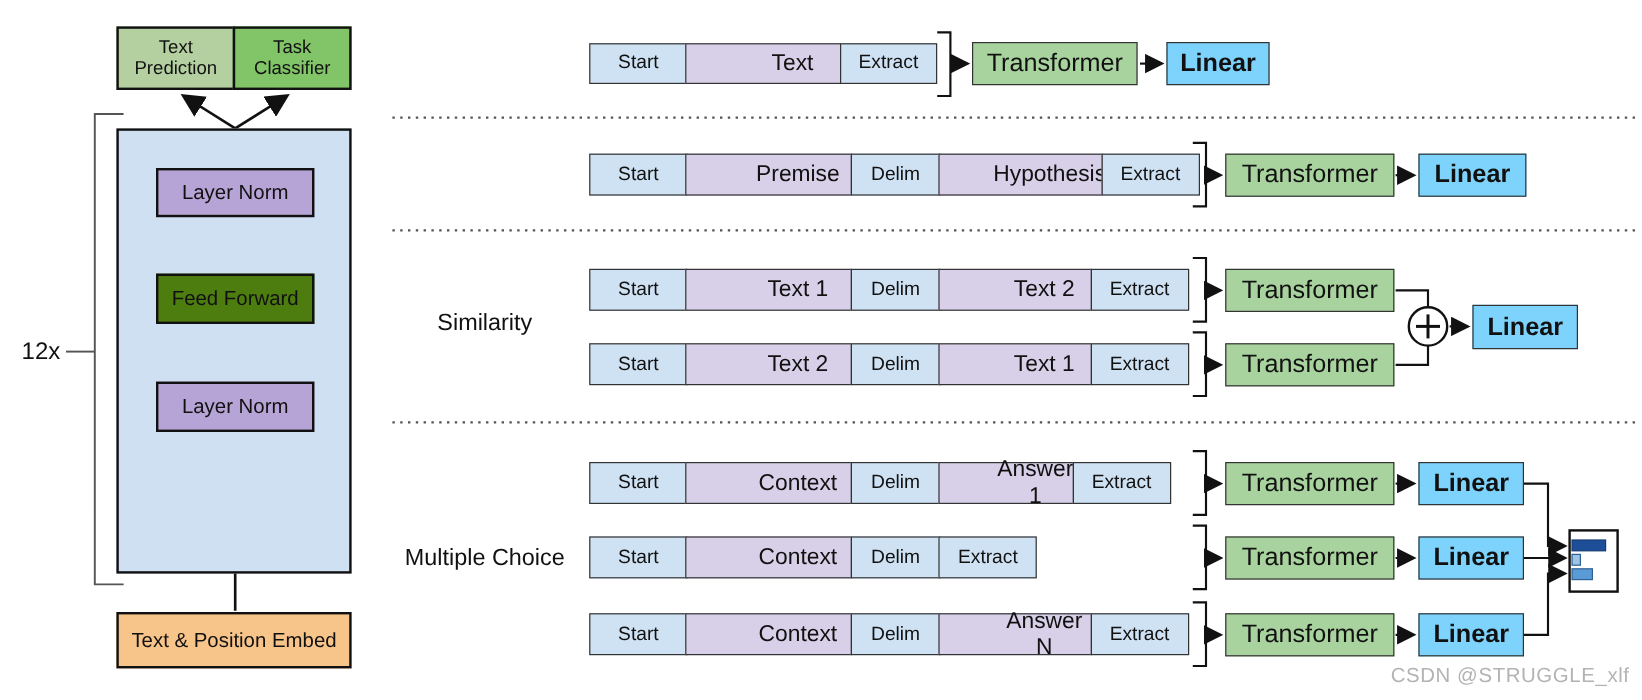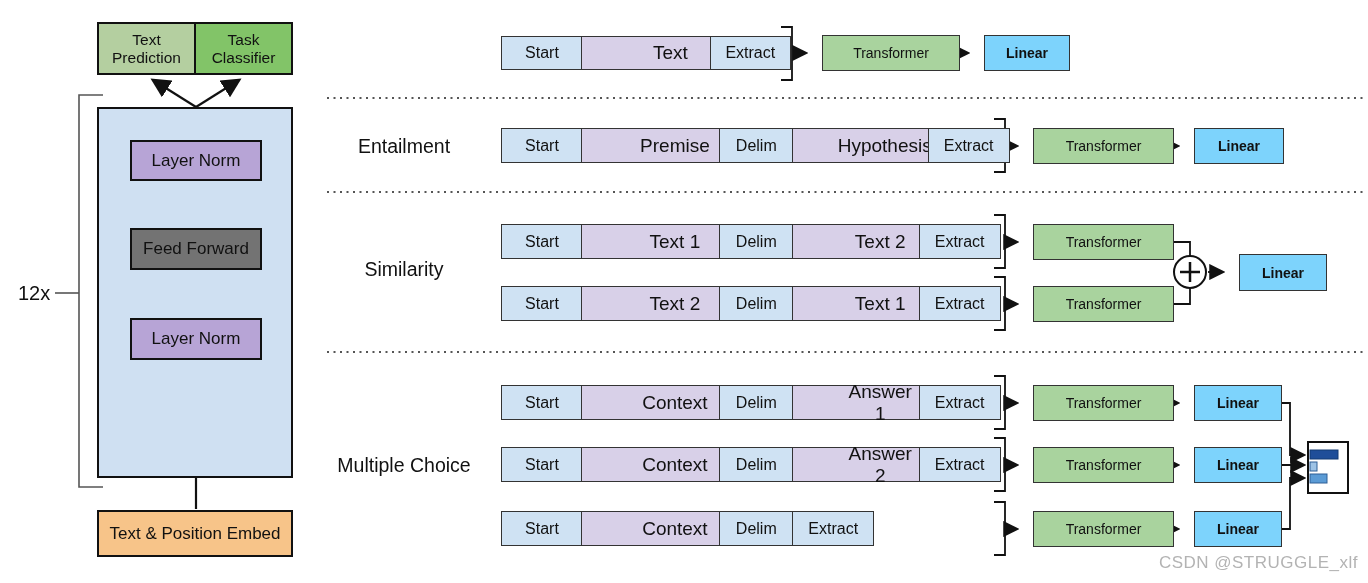--- a/index.html
+++ b/index.html
@@ -9,28 +9,28 @@
   }
   .lines{position:absolute;left:0;top:0;z-index:1;}
   .abs{position:absolute;box-sizing:border-box;z-index:2;}
   .box{
     display:flex;align-items:center;justify-content:center;text-align:center;
     border:2px solid #111;line-height:1.15;
   }
   .pbox{
     position:absolute;box-sizing:border-box;z-index:2;
     display:flex;align-items:center;justify-content:center;text-align:center;
-    border:1.8px solid #333;font-size:14px;margin-left:12px;
+    border:1.8px solid #333;font-size:21px;
   }
   .bar{position:absolute;display:flex;height:35px;z-index:2;}
   .cell{
     box-sizing:border-box;height:100%;display:flex;align-items:center;justify-content:center;
     border:1.6px solid #333;margin-left:-1.6px;text-align:center;
   }
-  .cell.first{margin-left:16px;}
+  .cell.first{margin-left:6px;}
   .tok{background:#cfe2f3;font-size:16px;}
   .con{background:#d8d0e8;font-size:19px;padding-left:48px;}
   .green{background:#a9d39e;}
   .orange{background:#7dd3fc;font-weight:bold;}
   .tasklabel{
     position:absolute;left:330px;width:148px;text-align:center;
     font-size:19.5px;z-index:2;
   }
   .watermark{
     position:absolute;left:1150px;top:553px;width:208px;text-align:right;
@@ -139,21 +139,21 @@
   <div class="abs box" style="left:194px;top:22px;width:99px;height:53px;background:#82c468;font-size:15.5px;">
     <span>Task Classifier</span>
   </div>
 
   <div class="abs box" style="left:97px;top:107px;width:196px;height:371px;background:#cfe0f2;z-index:1;"></div>
 
   <div class="abs box" style="left:130px;top:140px;width:132px;height:41px;background:#b7a4d6;font-size:17px;">
     <span>Layer Norm</span>
   </div>
 
-  <div class="abs box" style="left:130px;top:228px;width:132px;height:42px;background:#737373;font-size:17px;">
+  <div class="abs box" style="left:130px;top:228px;width:132px;height:42px;background:#4d7c0f;font-size:17px;">
     <span>Feed Forward</span>
   </div>
 
   <div class="abs box" style="left:130px;top:318px;width:132px;height:42px;background:#b7a4d6;font-size:17px;">
     <span>Layer Norm</span>
   </div>
 
 
   <div class="abs box" style="left:97px;top:510px;width:196px;height:47px;background:#f7c489;font-size:17px;">
     <span>Text &amp; Position Embed</span>
@@ -162,21 +162,20 @@
   <div class="abs" style="left:18px;top:282px;width:40px;text-align:left;font-size:20px;">12x</div>
 
   <div class="bar" style="left:485px;top:36px;height:34px;">
     <div class="cell tok first" style="width:82px;">Start</div>
     <div class="cell con" style="width:130px;">Text</div>
     <div class="cell tok" style="width:81px;">Extract</div>
   </div>
   <div class="pbox green" style="left:810px;top:35px;width:138px;height:36px;">Transformer</div>
   <div class="pbox orange" style="left:972px;top:35px;width:86px;height:36px;">Linear</div>
 
-  <div class="tasklabel" style="top:135px;">Entailment</div>
   <div class="bar" style="left:485px;top:128px;">
     <div class="cell tok first" style="width:82px;">Start</div>
     <div class="cell con" style="width:139px;">Premise</div>
     <div class="cell tok" style="width:75px;">Delim</div>
     <div class="cell con" style="width:137px;">Hypothesis</div>
     <div class="cell tok" style="width:82px;">Extract</div>
   </div>
   <div class="pbox green" style="left:1021px;top:128px;width:141px;height:36px;">Transformer</div>
   <div class="pbox orange" style="left:1182px;top:128px;width:90px;height:36px;">Linear</div>
 
@@ -198,40 +197,40 @@
   </div>
   <div class="pbox green" style="left:1021px;top:286px;width:141px;height:36px;">Transformer</div>
   <div class="pbox orange" style="left:1227px;top:254px;width:88px;height:37px;">Linear</div>
 
   <div class="tasklabel" style="top:454px;">Multiple Choice</div>
 
   <div class="bar" style="left:485px;top:385px;">
     <div class="cell tok first" style="width:82px;">Start</div>
     <div class="cell con" style="width:139px;">Context</div>
     <div class="cell tok" style="width:75px;">Delim</div>
-    <div class="cell con" style="width:128px;">Answer 1</div>
+    <div class="cell con" style="width:113px;">Answer 1</div>
     <div class="cell tok" style="width:82px;">Extract</div>
   </div>
   <div class="pbox green" style="left:1021px;top:385px;width:141px;height:36px;">Transformer</div>
   <div class="pbox orange" style="left:1182px;top:385px;width:88px;height:36px;">Linear</div>
 
   <div class="bar" style="left:485px;top:447px;">
     <div class="cell tok first" style="width:82px;">Start</div>
     <div class="cell con" style="width:139px;">Context</div>
     <div class="cell tok" style="width:75px;">Delim</div>
-    <div class="cell con" style="width:128px;">Answer 2</div>
     <div class="cell tok" style="width:82px;">Extract</div>
   </div>
   <div class="pbox green" style="left:1021px;top:447px;width:141px;height:36px;">Transformer</div>
   <div class="pbox orange" style="left:1182px;top:447px;width:88px;height:36px;">Linear</div>
 
   <div class="bar" style="left:485px;top:511px;">
     <div class="cell tok first" style="width:82px;">Start</div>
     <div class="cell con" style="width:139px;">Context</div>
     <div class="cell tok" style="width:75px;">Delim</div>
+    <div class="cell con" style="width:128px;">Answer N</div>
     <div class="cell tok" style="width:82px;">Extract</div>
   </div>
   <div class="pbox green" style="left:1021px;top:511px;width:141px;height:36px;">Transformer</div>
   <div class="pbox orange" style="left:1182px;top:511px;width:88px;height:36px;">Linear</div>
 
   <div class="watermark">CSDN @STRUGGLE_xlf</div>
 
 </div>
 
 </body></html>

